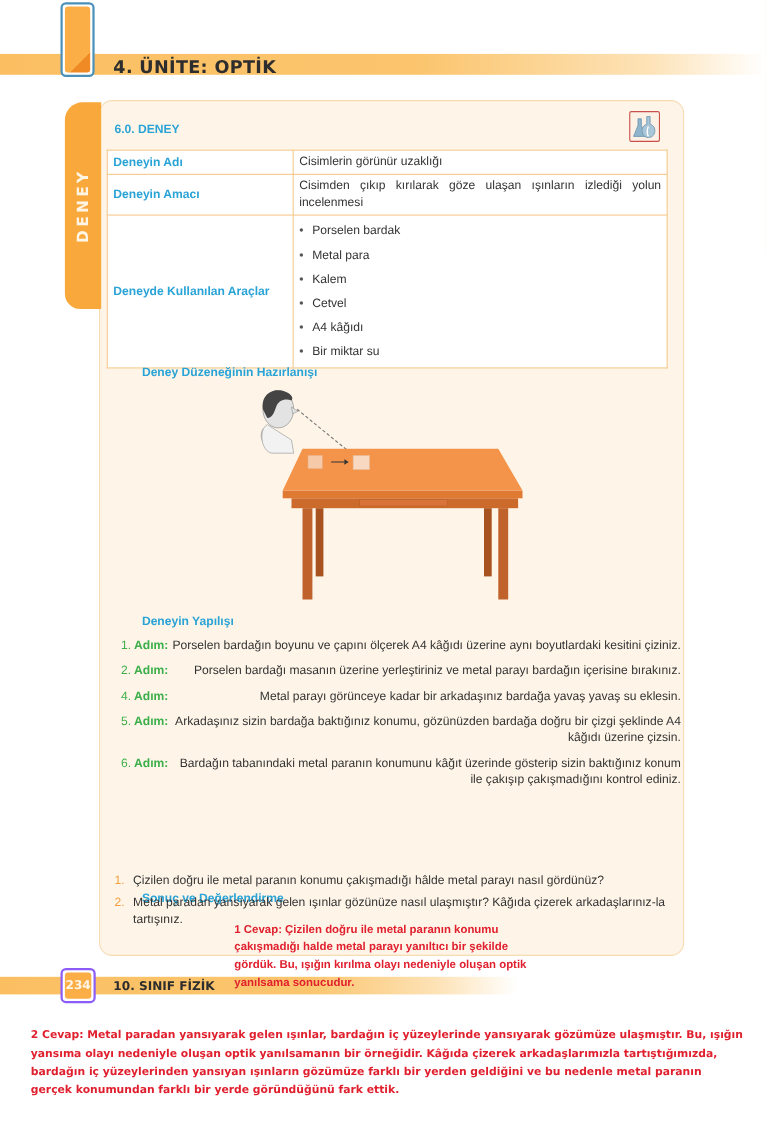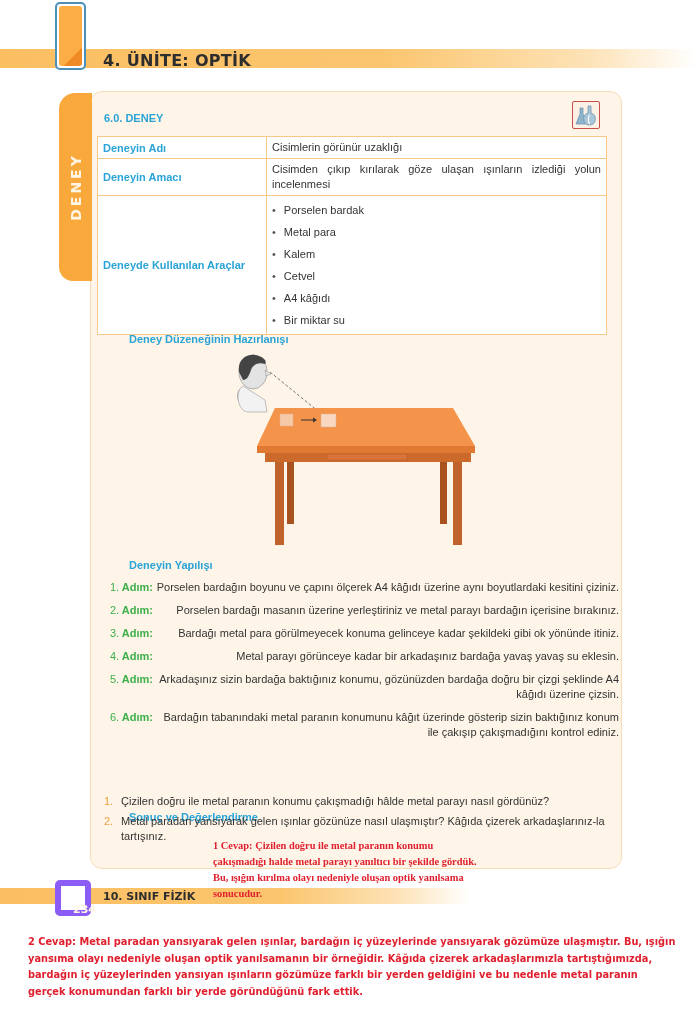--- a/index.html
+++ b/index.html
@@ -76,36 +76,36 @@
   .step .num { width: 49px; flex: none; color: #3daf4a; font-weight: bold; }
   .step .num .n { color: #3daf4a; font-weight: normal; }
   .step .txt { flex: 1; color: #333; }
   .results { position: absolute; left: 104px; top: 794px; width: 510px; font-size: 11px; line-height: 15px; }
   .res { display: flex; margin-bottom: 5px; }
   .res .n { width: 17px; flex: none; color: #f0a040; }
   .res .txt { flex: 1; }
   
   .ans1 {
     position: absolute; left: 213px; top: 838px; width: 270px;
-    font-family: Liberation Serif, serif; font-weight: bold; font-size: 10.4px;
+    font-family: Liberation Sans, sans-serif; font-weight: bold; font-size: 10.4px;
     line-height: 16px; color: #e0202e;
   }
   .ans2 {
     position: absolute; left: 28px; top: 934px; width: 650px;
     font-family: "DejaVu Sans", sans-serif; font-weight: bold; font-size: 9.8px;
     line-height: 16.5px; color: #e0202e;
   }
   
   .bottom-band {
     position: absolute; left: 0; top: 888px; width: 470px; height: 16px;
     background: linear-gradient(to right, #fbbf62 0%, #fbc56e 60%, #fde3b8 85%, #ffffff 100%);
   }
   .page-tab {
     position: absolute; left: 55px; top: 880px; width: 32px; height: 32px;
-    border: 6px solid #8b5cf6; border-radius: 5px; background: #ffffff; box-sizing: border-box; padding: 12px;
+    border: 2px solid #8b5cf6; border-radius: 5px; background: #ffffff; box-sizing: border-box; padding: 2px;
   }
   .page-tab .fill {
     width: 100%; height: 100%; background: #fbae45; border-radius: 3px;
     color: #fff5e4; font-weight: bold; font-size: 11px; text-align: center; line-height: 24px;
     font-family: "DejaVu Sans", sans-serif;
   }
   .grade-title {
     position: absolute; left: 103px; top: 890px;
     font-family: "DejaVu Sans", sans-serif; font-weight: bold; font-size: 11px; color: #2d2d2d; text-align: right;
   }
@@ -189,24 +189,20 @@
 <div class="steps">
   <div class="step">
     <div class="num"><span class="n">1.</span> <span>Adım:</span></div>
     <div class="txt">Porselen bardağın boyunu ve çapını ölçerek A4 kâğıdı üzerine aynı boyutlardaki kesitini çiziniz.</div>
   </div>
   <div class="step">
     <div class="num"><span class="n">2.</span> <span>Adım:</span></div>
     <div class="txt">Porselen bardağı masanın üzerine yerleştiriniz ve metal parayı bardağın içerisine bırakınız.</div>
   </div>
   <div class="step">
-    <div class="num"><span class="n">3.</span> <span>Adım:</span></div>
-    <div class="txt">Bardağı metal para görülmeyecek konuma gelinceye kadar şekildeki gibi ok yönünde itiniz.</div>
-  </div>
-  <div class="step">
     <div class="num"><span class="n">4.</span> <span>Adım:</span></div>
     <div class="txt">Metal parayı görünceye kadar bir arkadaşınız bardağa yavaş yavaş su eklesin.</div>
   </div>
   <div class="step">
     <div class="num"><span class="n">5.</span> <span>Adım:</span></div>
     <div class="txt">Arkadaşınız sizin bardağa baktığınız konumu, gözünüzden bardağa doğru bir çizgi şeklinde A4 kâğıdı üzerine çizsin.</div>
   </div>
   <div class="step">
     <div class="num"><span class="n">6.</span> <span>Adım:</span></div>
     <div class="txt">Bardağın tabanındaki metal paranın konumunu kâğıt üzerinde gösterip sizin baktığınız konum ile çakışıp çakışmadığını kontrol ediniz.</div>

